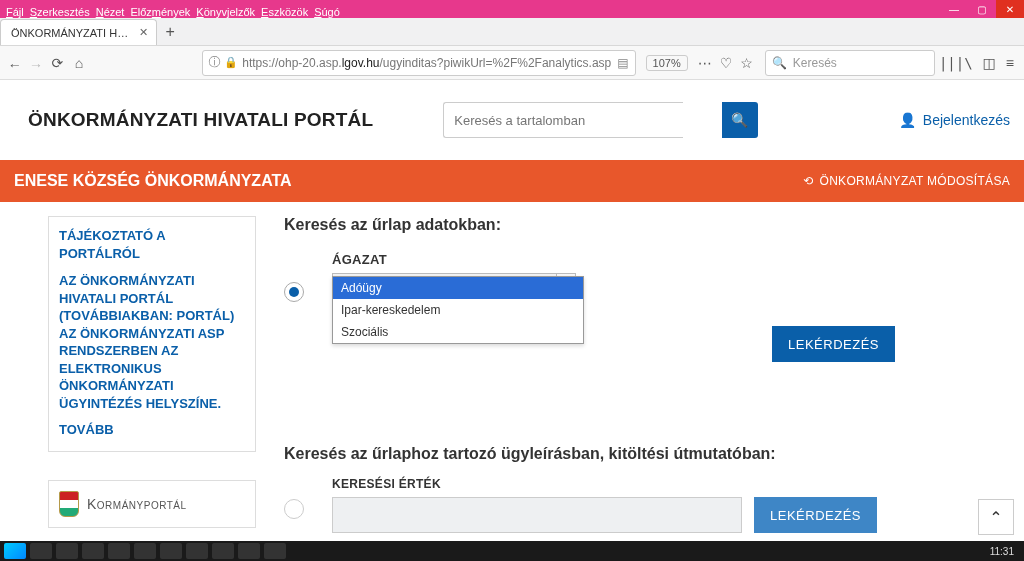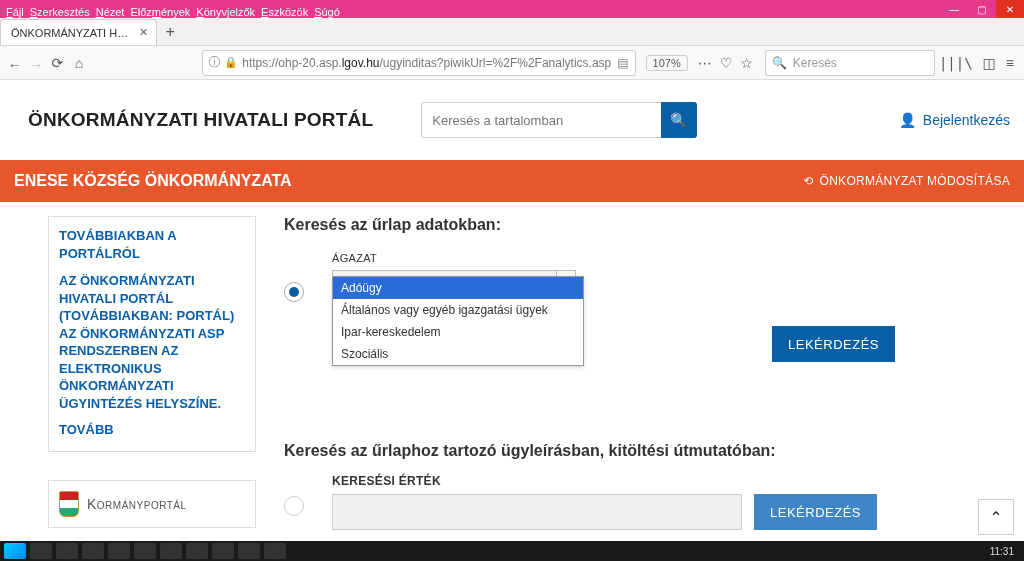--- a/index.html
+++ b/index.html
@@ -30,21 +30,21 @@
   .zoombox { border: 1px solid #ccc; border-radius: 3px; padding: 1px 6px; font-size: 11px; margin-left: 6px; color: #555; }
   .tb-icons { display: flex; align-items: center; gap: 8px; margin-left: 6px; color: #555; font-size: 14px; }
   .searchbar { flex: 0 0 170px; height: 26px; border: 1px solid #ccc; border-radius: 3px; background: #fff; display: flex; align-items: center; padding: 0 6px; color: #888; font-size: 12px; margin-left: 8px; }
   .rightbtns { margin-left: auto; display: flex; gap: 10px; color: #555; font-size: 14px; align-items: center; padding-right: 4px; }
 
   
   .page { position: relative; height: calc(561px - 18px - 28px - 34px - 20px); overflow: hidden; background: #fff; }
 
   .page-header { display: flex; align-items: center; padding: 22px 14px 22px 28px; }
   .site-title { font-size: 19px; font-weight: 700; color: #222; letter-spacing: .2px; }
-  .site-search { margin-left: 48px; display: flex; }
+  .site-search { margin-left: 70px; display: flex; gap: 39px; }
   .site-search input { width: 240px; height: 36px; border: 1px solid #ccc; border-right: none; border-radius: 3px 0 0 3px; padding: 0 10px; font-size: 13px; color: #888; }
   .site-search .btn { width: 36px; height: 36px; background: #0a5fa9; color: #fff; display: flex; align-items: center; justify-content: center; border-radius: 0 3px 3px 0; font-size: 14px; }
   .login { margin-left: auto; color: #0a5fa9; font-size: 14px; display: flex; align-items: center; gap: 6px; }
   .login .usr { color: #0a5fa9; }
 
   .orangebar { height: 42px; background: #e8572b; color: #fff; display: flex; align-items: center; padding: 0 14px; font-size: 16px; font-weight: 700; }
   .orangebar .right { margin-left: auto; font-size: 12px; font-weight: 400; display: flex; align-items: center; gap: 6px; letter-spacing: .3px; }
 
   .content { display: flex; padding: 14px 14px 0 48px; gap: 28px; }
   .leftcol { width: 208px; }
@@ -56,21 +56,21 @@
   .govportal .crest { width: 20px; height: 26px; background: linear-gradient(180deg,#c22 33%, #fff 33% 66%, #2a7 66%); border: 1px solid #b59a4a; border-radius: 2px 2px 6px 6px; }
   .govportal .gptxt { font-variant: small-caps; color: #555; font-size: 14px; letter-spacing: .5px; }
 
   .maincol { flex: 1; position: relative; }
   .section-h { font-size: 16px; font-weight: 700; margin-bottom: 18px; color: #333; }
   .formrow { display: flex; gap: 18px; align-items: flex-start; margin-left: 48px; position: relative; }
   .radio-outer { position: absolute; left: -48px; top: 30px; width: 20px; height: 20px; border: 1px solid #aaa; border-radius: 50%; display: flex; align-items: center; justify-content: center; background: #fff; }
   .radio-outer.sel .dot2 { width: 10px; height: 10px; background: #0a5fa9; border-radius: 50%; }
   .radio-outer.unsel { border-color: #ccc; }
   .field { display: flex; flex-direction: column; }
-  .field label { font-size: 11px; font-weight: 400; margin-bottom: 6px; color: #333; letter-spacing: .3px; }
+  .field label { font-size: 13px; font-weight: 700; margin-bottom: 6px; color: #333; letter-spacing: .3px; }
   .select { display: flex; }
   .select .box { height: 32px; border: 1px solid #bbb; background: #f3f3f3; padding: 0 10px; display: flex; align-items: center; font-size: 14px; color: #333; border-right: none; }
   .select .arrow { width: 20px; height: 32px; border: 1px solid #bbb; background: linear-gradient(#f8f8f8,#e6e6e6); display: flex; align-items: center; justify-content: center; font-size: 10px; color: #555; }
   .sel-agazat .box { width: 224px; }
   .sel-ugytipus .box { width: 224px; }
 
   .dropdown { position: absolute; left: 48px; top: 60px; width: 252px; border: 1px solid #999; background: #fff; z-index: 5; box-shadow: 0 2px 4px rgba(0,0,0,.15); }
   .dropdown .opt { padding: 4px 8px; font-size: 12px; color: #333; }
   .dropdown .opt.selected { background: #2a6cd6; color: #fff; }
 
@@ -171,21 +171,21 @@
     <span>ENESE KÖZSÉG ÖNKORMÁNYZATA</span>
     <span class="right">
       <span>⟲</span>
       <span>ÖNKORMÁNYZAT MÓDOSÍTÁSA</span>
     </span>
   </div>
 
   <div class="content">
     <div class="leftcol">
       <div class="sidebox">
-        <a class="bluelink">TOVÁBBIAKBAN A PORTÁLRÓL</a>
+        <a class="bluelink">TÁJÉKOZTATÓ A PORTÁLRÓL</a>
         <a class="bluelink">AZ ÖNKORMÁNYZATI HIVATALI PORTÁL (TOVÁBBIAKBAN: PORTÁL) AZ ÖNKORMÁNYZATI ASP RENDSZERBEN AZ ELEKTRONIKUS ÖNKORMÁNYZATI ÜGYINTÉZÉS HELYSZÍNE.</a>
         <a class="more">TOVÁBB</a>
       </div>
       <div class="govportal">
         <div class="crest"></div>
         <span class="gptxt">Kormányportál</span>
       </div>
     </div>
 
     <div class="maincol">
@@ -200,21 +200,20 @@
           <div class="select">
             <div class="box">Adóügy</div>
             <div class="arrow">▼</div>
           </div>
         </div>
         <div style="width:18px"></div>
       </div>
 
       <div class="dropdown">
         <div class="opt selected">Adóügy</div>
-        <div class="opt">Általános vagy egyéb igazgatási ügyek</div>
         <div class="opt">Ipar-kereskedelem</div>
         <div class="opt">Szociális</div>
       </div>
 
       <button class="btn-primary btn-lekerd1">LEKÉRDEZÉS</button>
 
       <div class="section2">
         <div class="section-h">Keresés az űrlaphoz tartozó ügyleírásban, kitöltési útmutatóban:</div>
         <div class="kereses-row">
           <div class="radio-outer unsel" style="top:22px;"></div>

